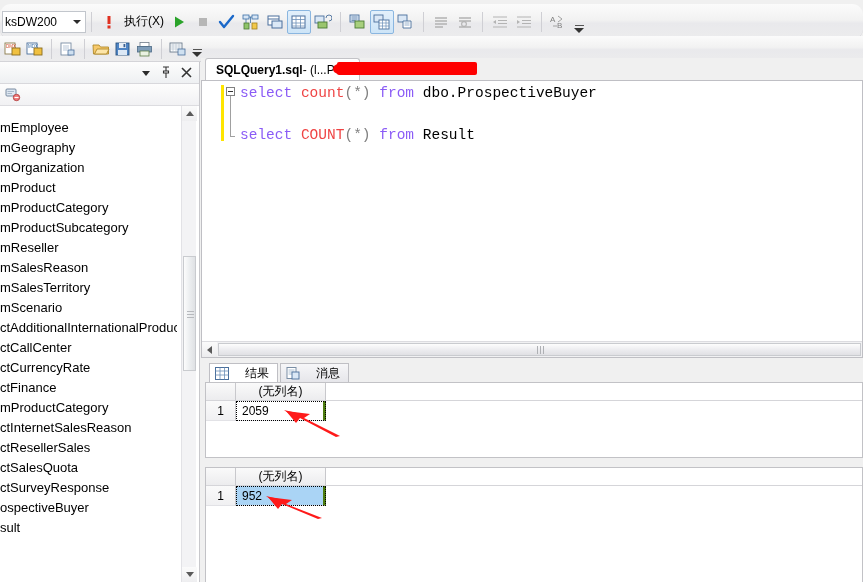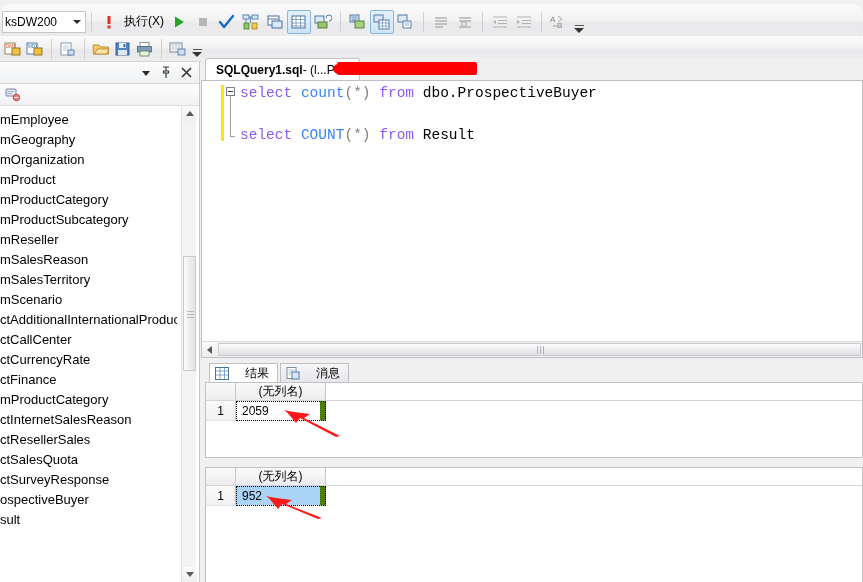--- a/index.html
+++ b/index.html
@@ -80,21 +80,21 @@
   }
   #oe-toolbar {
     height: 22px; border-bottom: 1px solid #dcdce0;
     background: linear-gradient(to bottom,#fdfdfd,#f1f1f3);
     display: flex; align-items: center; padding-left: 3px;
   }
   #oe-tree {
     position: absolute; left: 0; top: 44px; right: 0; bottom: 0;
     background: #ffffff; overflow: hidden;
   }
-  .tree-list { position: absolute; left: 0; top: 4px; right: 22px; }
+  .tree-list { position: absolute; left: 0; top: 12px; right: 22px; }
   .tree-item {
     height: 20px; line-height: 20px; font-size: 13px;
     padding-left: 0px; white-space: nowrap; overflow: hidden;
     font-family: "Liberation Sans", sans-serif;
   }
   
   .vscroll {
     position: absolute; right: 3px; top: 0; width: 15px; bottom: 0;
     background: #f3f3f5; border-left: 1px solid #e2e2e6;
   }
@@ -169,21 +169,21 @@
   .fold-line::after {
     content:""; position:absolute; left:0; top:40px; width:5px; height:1px; background:#a0a0a0;
   }
   .code-lines {
     position: absolute; left: 38px; top: 2px; right: 4px;
     font-family: "Liberation Mono", monospace;
     font-size: 14.5px; line-height: 21px; letter-spacing: 0px;
   }
   .code-line { white-space: pre; height: 21px; }
   .kw { color: #8b5cf6; }
-  .fn { color: #3b82f6; }
+  .fn { color: #ef4444; }
   .pl { color: #000000; }
   .punct { color: #808080; }
 
   #ed-hscroll {
     position: absolute; left: 0; bottom: 0; right: 0; height: 16px;
     background: #f1f1f3; border-top: 1px solid #dcdce0;
     display: flex; align-items: center;
   }
   #ed-hscroll .hs-left {
     width: 15px; height: 15px; display:flex; align-items:center; justify-content:center;
@@ -236,21 +236,21 @@
     font-size: 12px; display: flex; align-items: center; justify-content: center; text-align: center;
   }
   .grid-row { display: flex; height: 20px; }
   .gr-num {
     width: 30px; background: linear-gradient(to bottom,#fafafa,#f0f0f2);
     border-right: 1px solid #c8c8cc; border-bottom: 1px solid #e2e2e6;
     font-size: 12px; display: flex; align-items: center; justify-content: center;
   }
   .gr-cell {
     width: 90px; font-size: 12px; display: flex; align-items: center;
-    padding-left: 6px; border-right: 6px solid #4d7c0f; border-bottom: 1px solid #e6e6ea;
+    padding-left: 6px; border-right: 3px solid #4d7c0f; border-bottom: 1px solid #e6e6ea;
     background: #ffffff;
   }
   .gr-cell.focused { outline: 1px dotted #000; outline-offset: -1px; }
   .gr-cell.selected { background: #aad4f5; }
 
   
   .ann-arrow { position: absolute; pointer-events: none; }
 </style>
 </head>
 <body>

